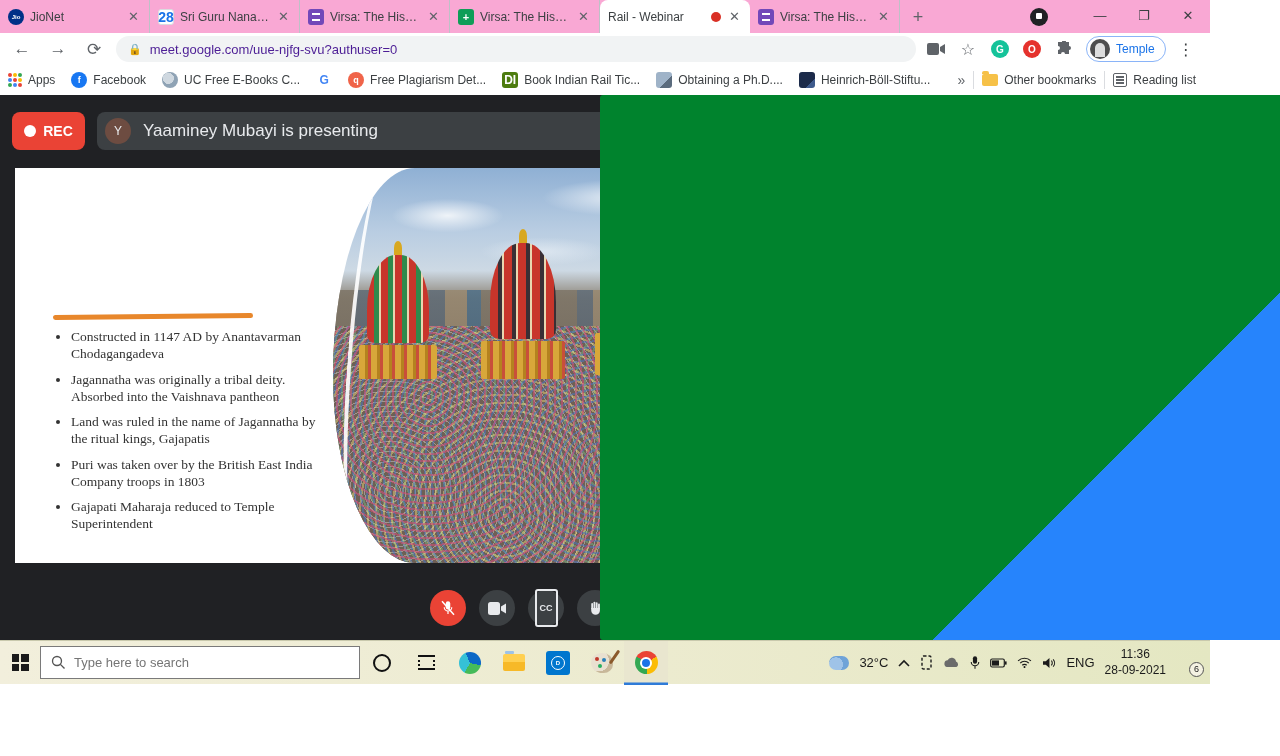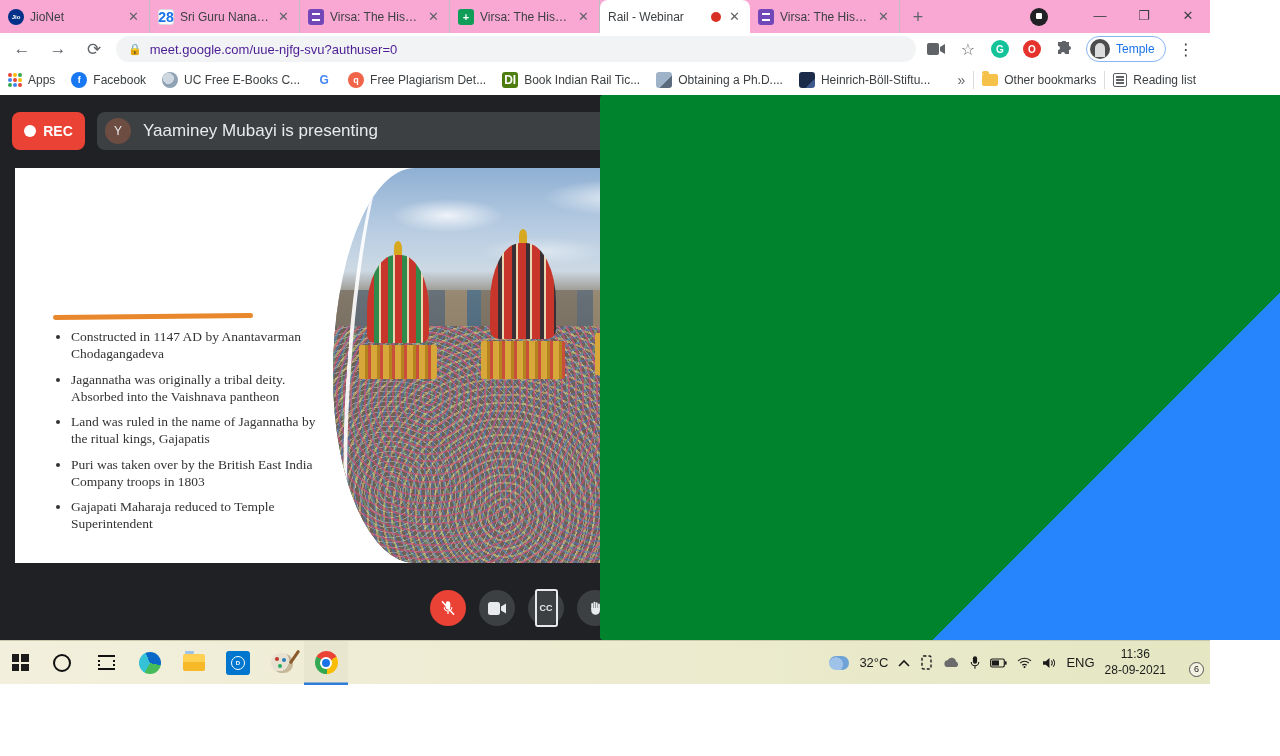--- a/index.html
+++ b/index.html
@@ -513,20 +513,27 @@
 
   <div class="taskbar">
     <div class="startbtn">
       <span class="winlogo">
           <span></span>
           <span></span>
           <span></span>
           <span></span>
         </span>
     </div>
+    <div class="searchbox">
+      <svg class="ic" width="15" height="15" viewBox="0 0 20 20">
+          <circle cx="8" cy="8" r="6" fill="none" stroke="#555" stroke-width="1.8"></circle>
+          <line x1="12.5" y1="12.5" x2="18" y2="18" stroke="#555" stroke-width="1.8"></line>
+        </svg>
+      <input type="text" placeholder="Type here to search" style="">
+    </div>
     <div class="tb-app">
         <span class="cortana"></span>
       </div>
     <div class="tb-app">
         <span class="taskview"></span>
       </div>
     <div class="tb-app">
         <span class="edge"></span>
       </div>
     <div class="tb-app">

